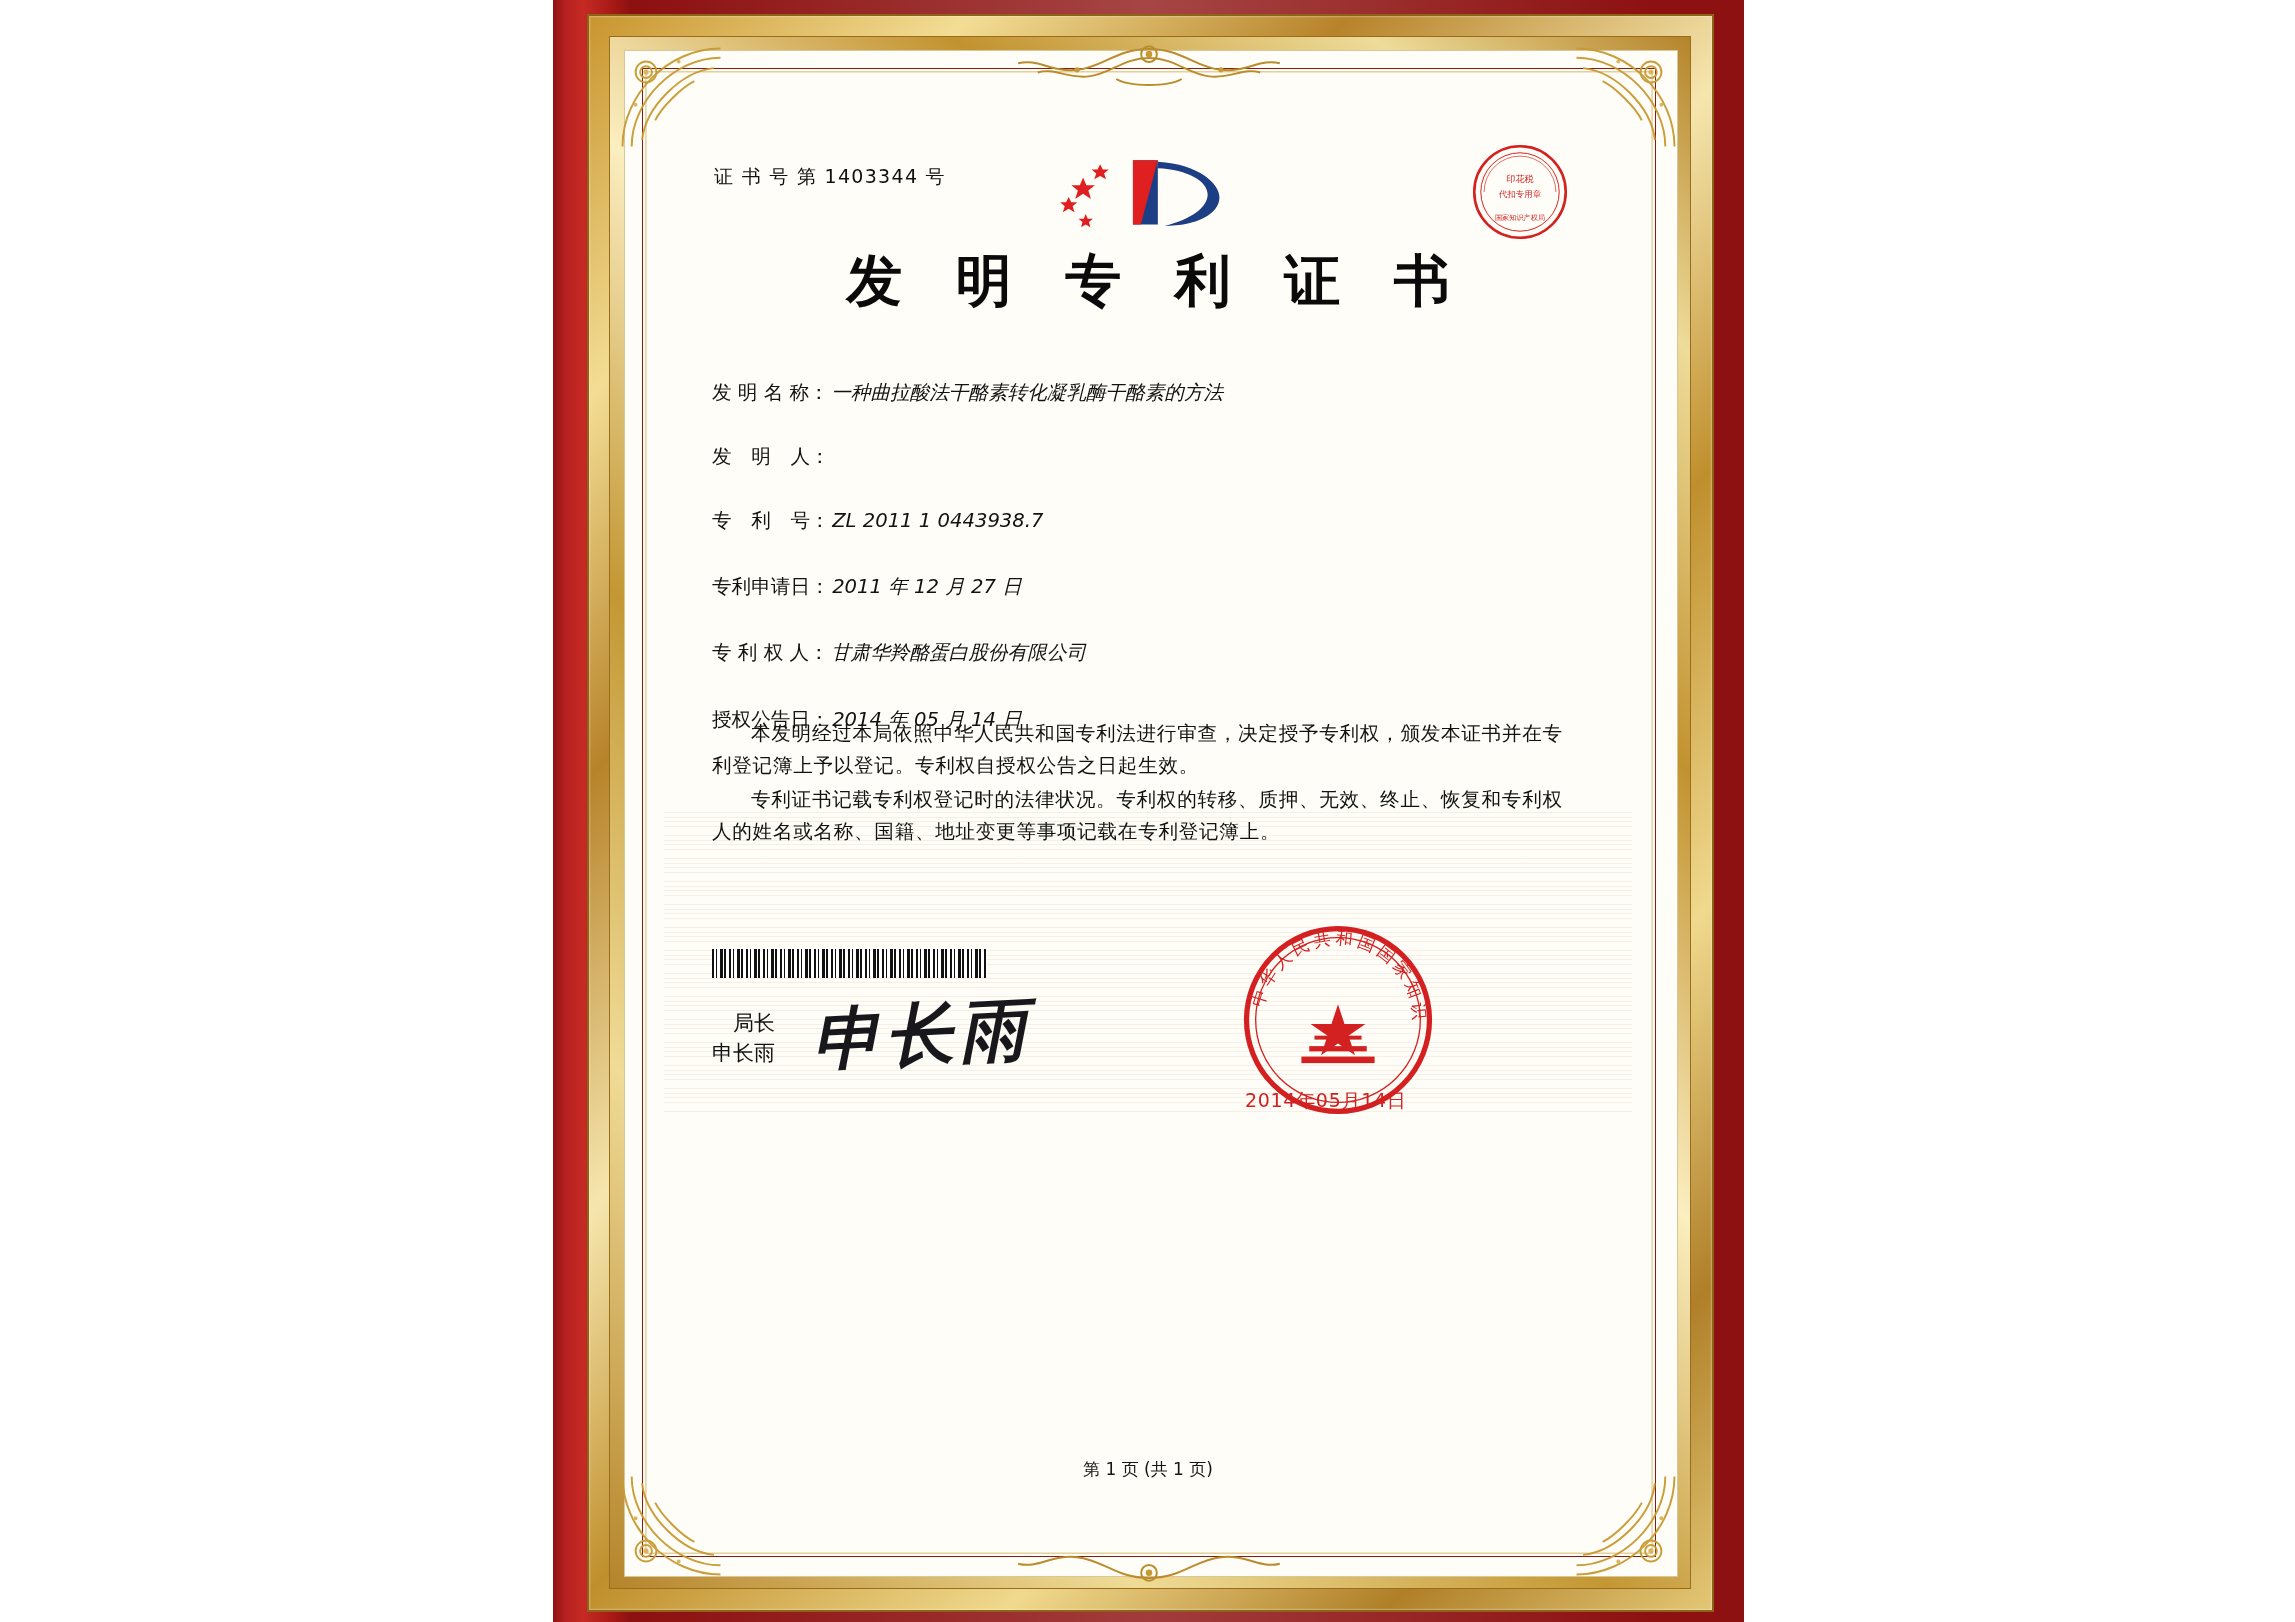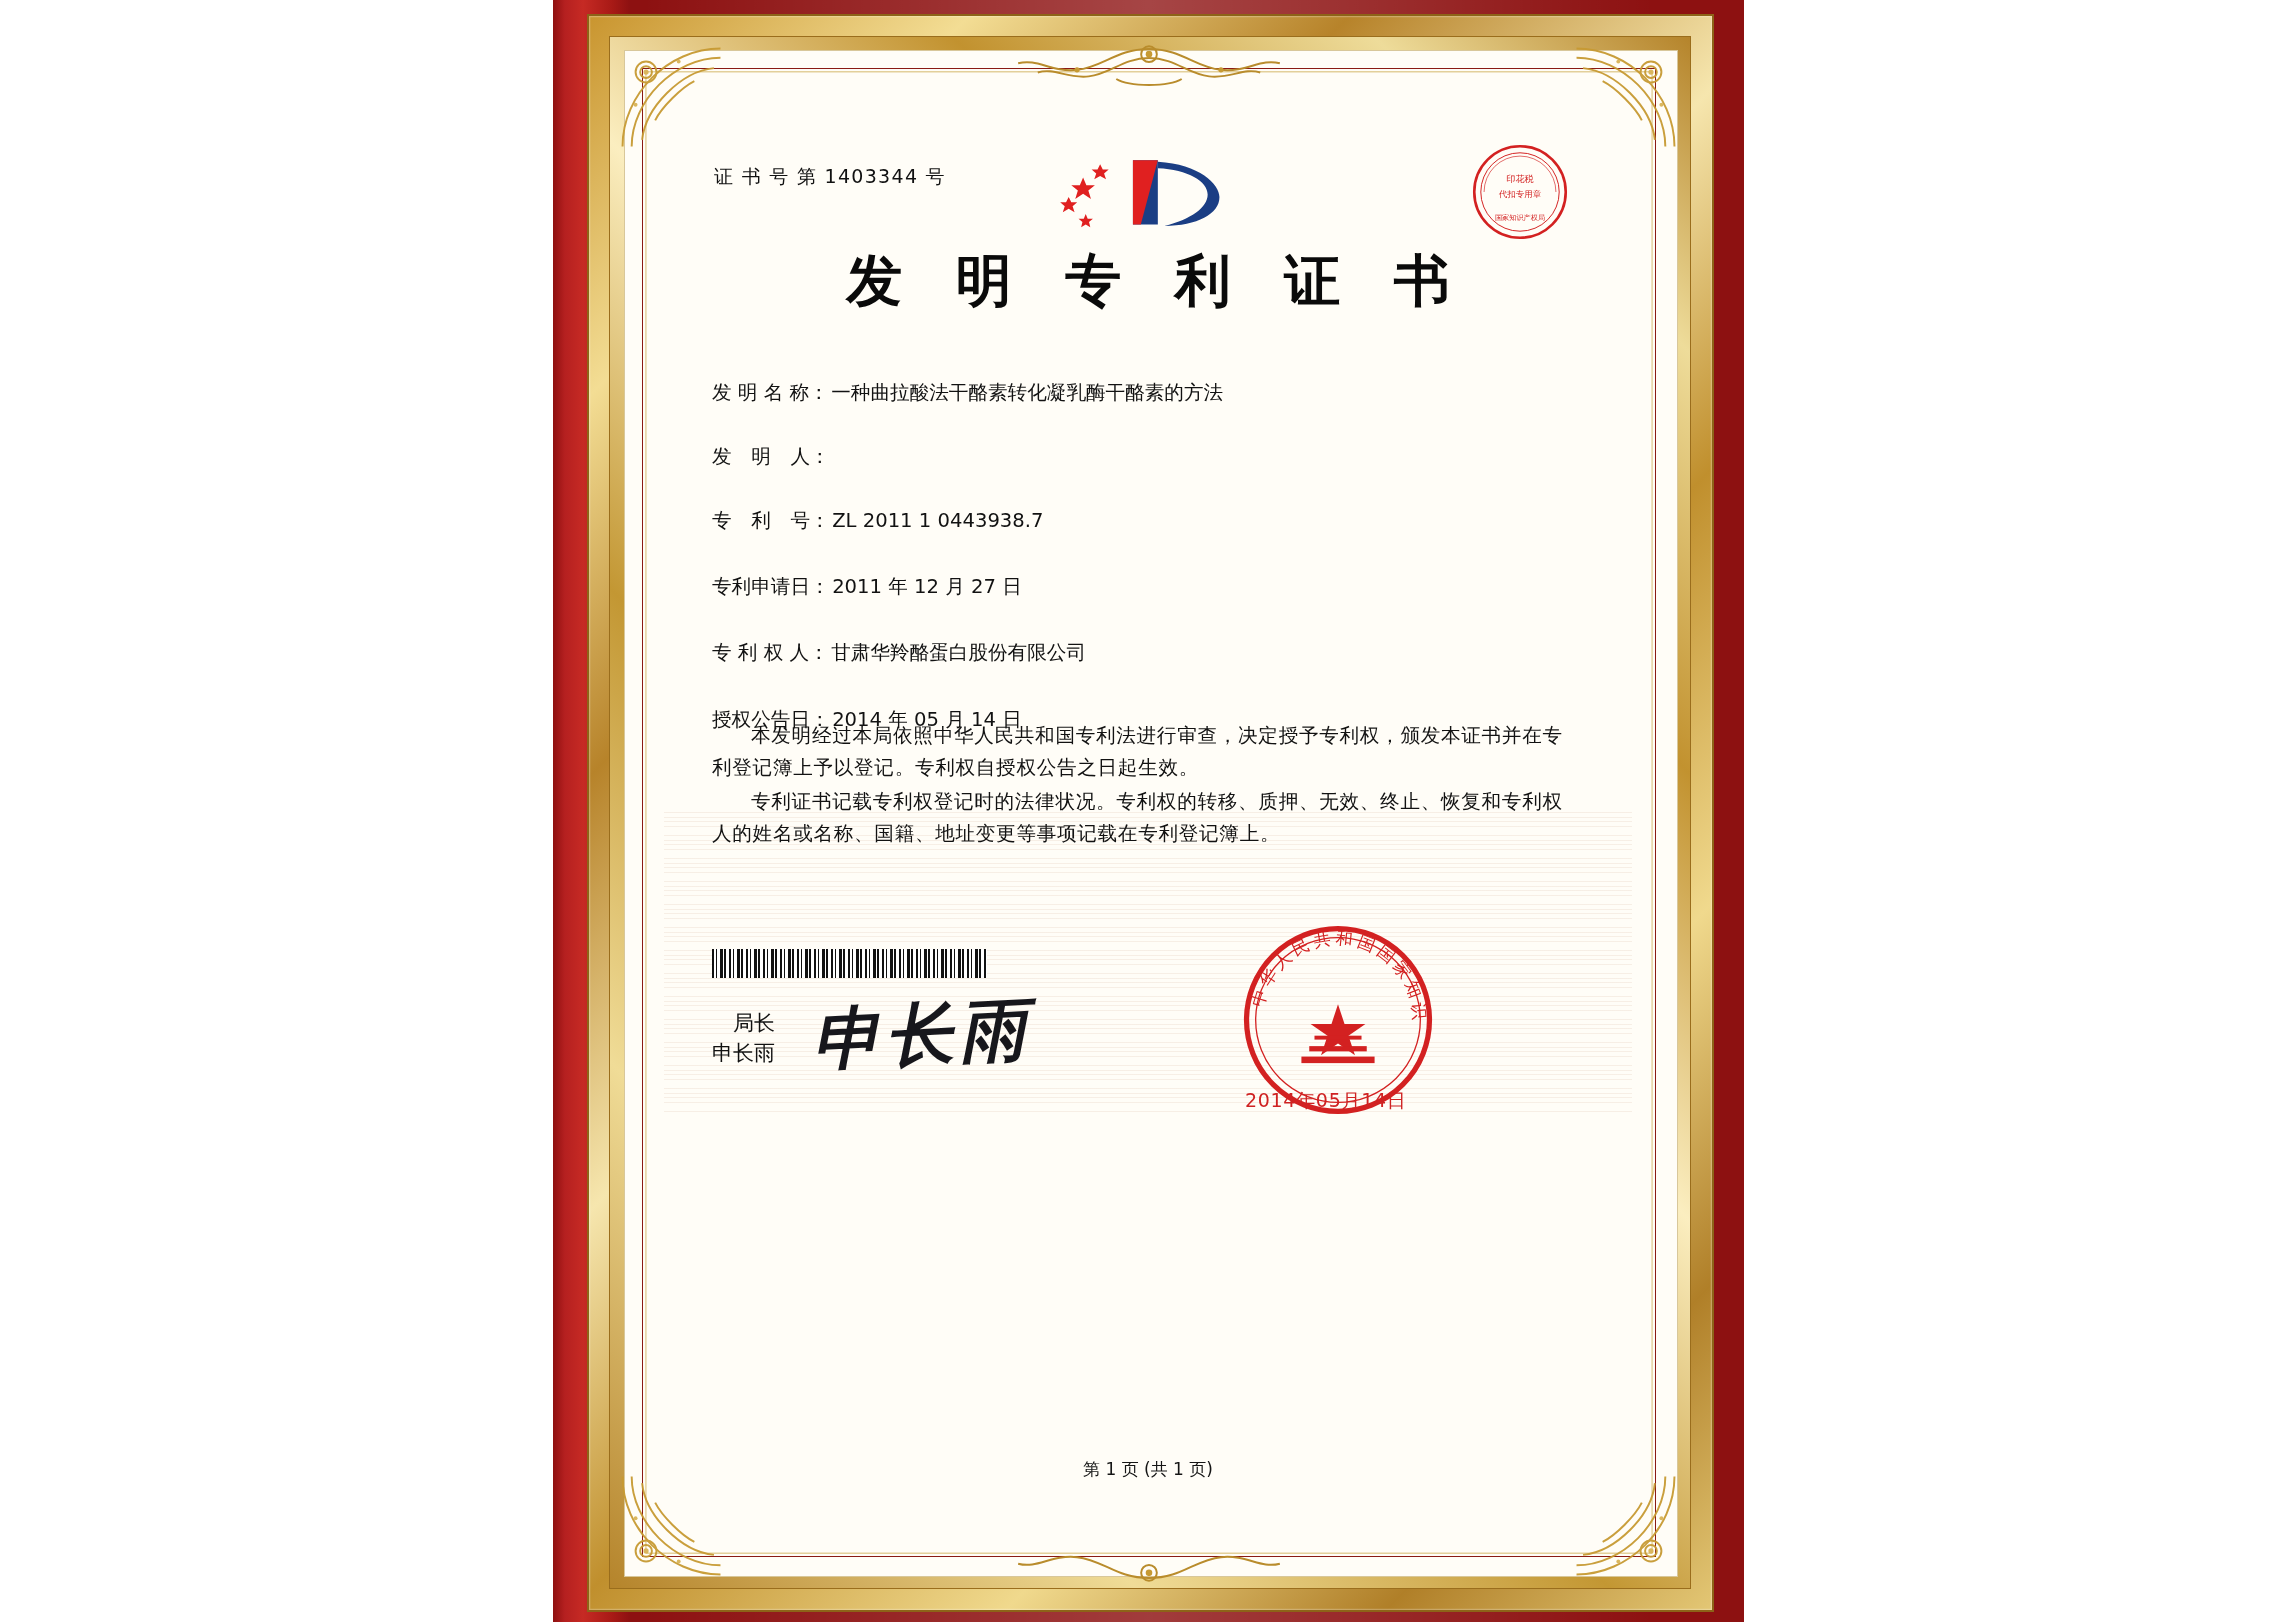--- a/index.html
+++ b/index.html
@@ -187,34 +187,35 @@
   }
   .field-label {
     white-space: pre;
     flex: 0 0 auto;
   }
   .field-colon { flex:0 0 auto; }
   .field-value {
     flex: 1 1 auto;
     padding-left: 2.6px;
     line-height: 1.5;
+    font-style: italic;
   }
   .field-value .line2 { display:block; padding-left: 14.4px; }
 
   .gap-lg { margin-bottom: 37px; }
 
   .body-text {
     position: absolute;
     left: 48px;
     top: 628px;
     width: 870px;
     font-size: 19.6px;
     line-height: 1.62;
     color: #121212;
-    font-family: Liberation Sans, sans-serif;
+    font-family: Liberation Mono, monospace;
   }
   .body-text p {
     margin: 0 0 2.6px 0;
     text-indent: 39px;
     letter-spacing: 0.7px;
   }
 
   
   .barcode {
     position: absolute;

